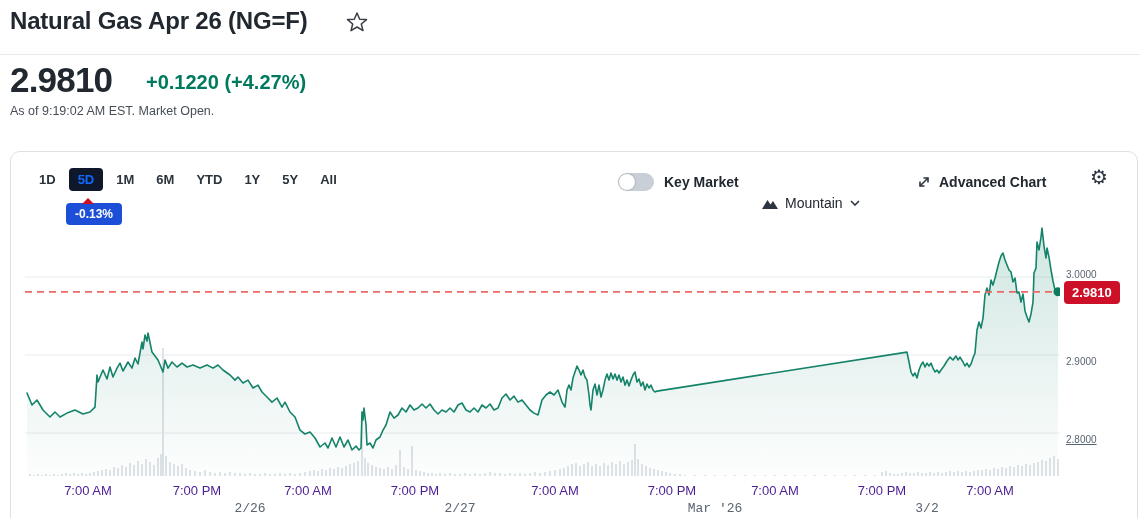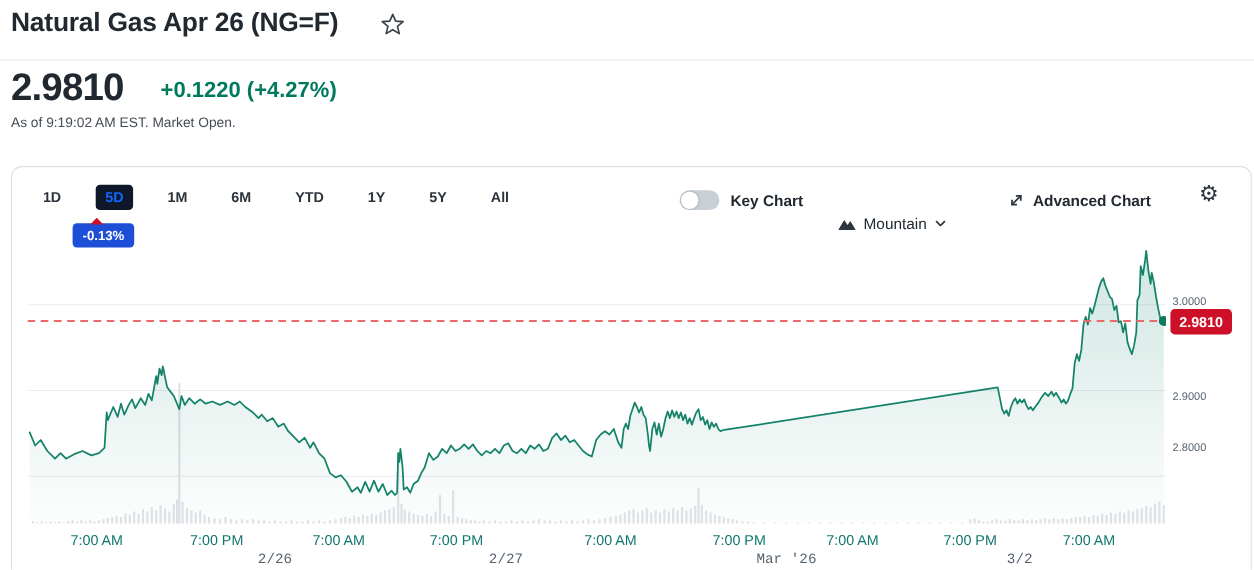--- a/index.html
+++ b/index.html
@@ -16,21 +16,21 @@
   #star-btn { left:346px; top:11px; width:24px; height:24px; cursor:pointer; }
   #header-divider { left:0; top:54px; width:1140px; height:1px; background:#e7e9ec; }
   #quote-price { left:10px; top:60px; font-size:35px; font-weight:700; color:#21282f; letter-spacing:-0.8px; }
   #quote-change { left:146px; top:71px; font-size:20px; font-weight:700; color:#007a5e; }
   #quote-asof { left:10px; top:104px; font-size:12.5px; color:#474e56; }
 
   
   #chart-card { left:10px; top:151px; width:1128px; height:380px; border:1px solid #dde1e6; border-radius:10px; background:#fff; }
 
   
-  #range-row { left:30px; top:168px; display:flex; align-items:center; gap:22px; }
+  #range-row { left:30px; top:168px; display:flex; align-items:center; gap:4px; }
   .range-btn { font-size:13px; font-weight:700; color:#2b333c; padding:4px 9px; border-radius:4px; cursor:pointer; background:transparent; border:none; font-family:inherit; }
   .range-btn.selected { color:#0f69ff; background:#0f172a; }
 
   
   #range-tooltip { left:66px; top:203px; background:#1d4ed8; color:#fff; font-size:12px; font-weight:700; padding:4px 9px; border-radius:4px; }
   #range-tooltip::before { content:""; position:absolute; top:-5px; left:16px; border-left:6px solid transparent; border-right:6px solid transparent; border-bottom:6px solid #cd0f28; }
 
   
   .ctrl-group { display:flex; align-items:center; height:24px; }
   #key-events-group { left:618px; top:170px; gap:10px; }
@@ -40,21 +40,21 @@
   #chart-type-group { left:762px; top:158px; gap:7px; cursor:pointer;margin-top:33px; }
   #chart-type-label { font-size:14px; font-weight:500; color:#21282f; }
   #advanced-group { left:917px; top:170px; gap:8px; cursor:pointer; }
   #advanced-label { font-size:14px; font-weight:700; color:#21282f; }
   #gear-btn { left:1090px; top:167px; font-size:20px; line-height:20px; color:#2c3541; cursor:pointer; }
 
   
   #chart-svg { left:25px; top:225px; }
   .y-label { position:absolute; left:1066px; width:60px; font-size:10px; color:#596471; }
   #price-badge { left:1064px; top:281px; background:#cd0f28; color:#fff; font-size:13px; font-weight:700; padding:4px 8px; border-radius:4px; z-index:3; }
-  .x-time-label { position:absolute; top:483px; width:80px; margin-left:-40px; text-align:center; font-size:13px; color:#0f766e; }
+  .x-time-label { position:absolute; top:483px; width:80px; margin-left:-40px; text-align:center; font-size:13px; color:#4c1d95; }
   .x-date-label { position:absolute; top:501px; width:80px; margin-left:-40px; text-align:center; font-size:13px; color:#596471;font-family:Liberation Mono, monospace; }
 </style>
 </head>
 <body>
 
 <div class="abs" id="page-title">Natural Gas Apr 26 (NG=F)</div>
 <div class="abs" id="star-btn">
   <svg width="22" height="22" viewBox="0 0 22 22">
     <polygon points="11,2 13.7,8.2 20.5,8.6 15.3,13 17,19.6 11,16 5,19.6 6.7,13 1.5,8.6 8.3,8.2" fill="none" stroke="#383f45" stroke-width="1.5" stroke-linejoin="round"></polygon>
   </svg>
@@ -76,21 +76,21 @@
     <button class="range-btn">5Y</button>
     <button class="range-btn">All</button>
   </div>
 
 <div class="abs" id="range-tooltip">-0.13%</div>
 
 <div class="abs ctrl-group" id="key-events-group">
   <div id="key-events-toggle">
       <div class="knob"></div>
     </div>
-  <span id="key-events-label">Key Chart</span>
+  <span id="key-events-label">Key Market</span>
 </div>
 
 <div class="abs ctrl-group" id="chart-type-group">
   <svg width="16" height="12" viewBox="0 0 16 12">
     <path d="M0 12 L5.5 3 L8.5 7.5 L11 4 L16 12 Z" fill="#2c3541"></path>
   </svg>
   <span id="chart-type-label">Mountain</span>
   <svg width="10" height="6" viewBox="0 0 10 6">
     <polyline points="1,1 5,5 9,1" fill="none" stroke="#2c3541" stroke-width="1.6"></polyline>
   </svg>
@@ -345,21 +345,21 @@
     </g>
   <g id="marker-layer">
       <line x1="0" x2="1035" y1="66.8" y2="66.8" stroke="#ea6a6a" stroke-width="1.7" stroke-dasharray="7 5"></line>
       <circle cx="1033.0" cy="66.8" r="4.5" fill="#0f7a60"></circle>
     </g>
 </svg>
 
 <div id="y-labels">
     <div class="y-label" style="top: 269.026px;">3.0000</div>
     <div class="y-label" style="top: 356px;">2.9000</div>
-    <div class="y-label" style="top: 402px;">2.8000</div>
+    <div class="y-label" style="top: 434px; text-decoration: underline;">2.8000</div>
   </div>
 <div class="abs" id="price-badge">2.9810</div>
 <div id="x-labels">
     <div class="x-time-label" style="left: 88px;">7:00 AM</div>
     <div class="x-time-label" style="left: 197px;">7:00 PM</div>
     <div class="x-time-label" style="left: 308px;">7:00 AM</div>
     <div class="x-time-label" style="left: 415px;">7:00 PM</div>
     <div class="x-time-label" style="left: 555px;">7:00 AM</div>
     <div class="x-time-label" style="left: 672px;">7:00 PM</div>
     <div class="x-time-label" style="left: 775px;">7:00 AM</div>

